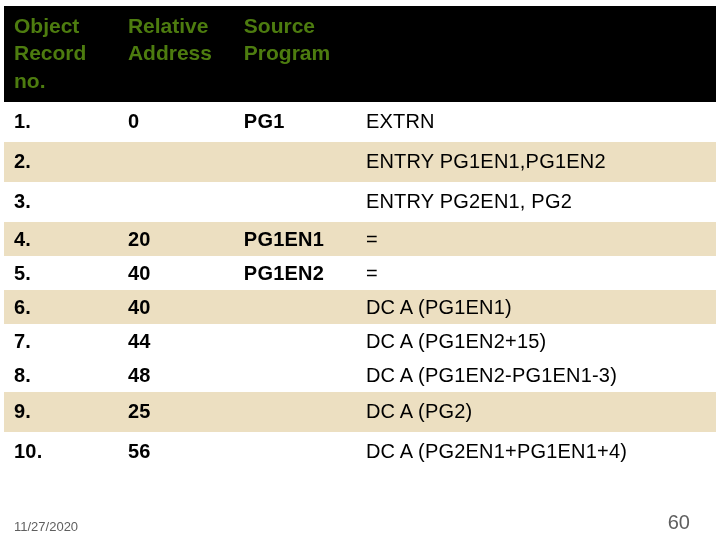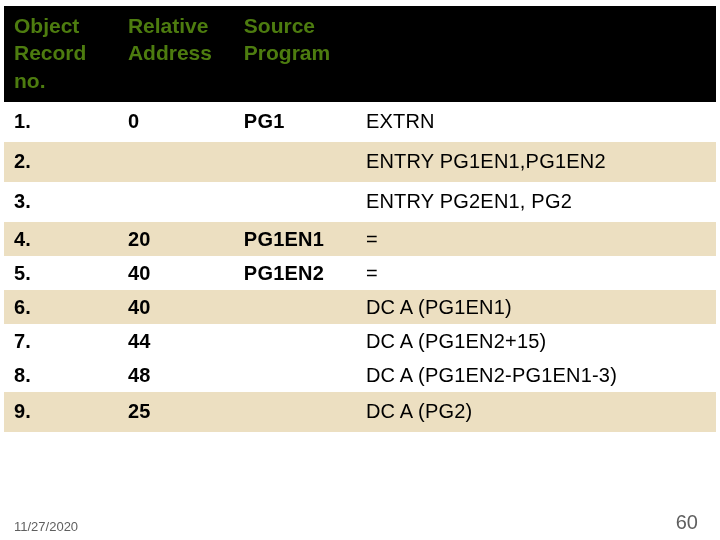--- a/index.html
+++ b/index.html
@@ -57,21 +57,21 @@
   tr[data-band="tan"]   td { background: #ecdfc1; color: #000; }
   tr[data-band="white"] td:nth-child(4),
   tr[data-band="tan"]   td:nth-child(4) { font-weight: 500; }
 
   
   td { letter-spacing: 0.2px; }
 
   .footer {
     position: absolute;
     left: 0;
-    right: 8px;
+    right: 16px;
     bottom: 6px;
     display: flex;
     justify-content: space-between;
     padding: 0 14px;
     font-size: 13px;
     color: #5f5f5f;
     z-index: 2;
     align-items: flex-end;
   }
   .footer .page {
@@ -160,20 +160,26 @@
           <td>DC     A    (PG1EN2-PG1EN1-3)</td>
         </tr>
 
         <tr data-band="tan">
           <td>9.</td>
           <td>25</td>
           <td></td>
           <td>DC      A     (PG2)</td>
         </tr>
 
+        <tr data-band="white">
+          <td>10.</td>
+          <td>56</td>
+          <td></td>
+          <td>DC     A   (PG2EN1+PG1EN1+4)</td>
+        </tr>
       </tbody>
     </table>
   </div>
 
   <div class="footer">
     <span>11/27/2020</span>
     <span class="page">60</span>
   </div>
 </div>
 

